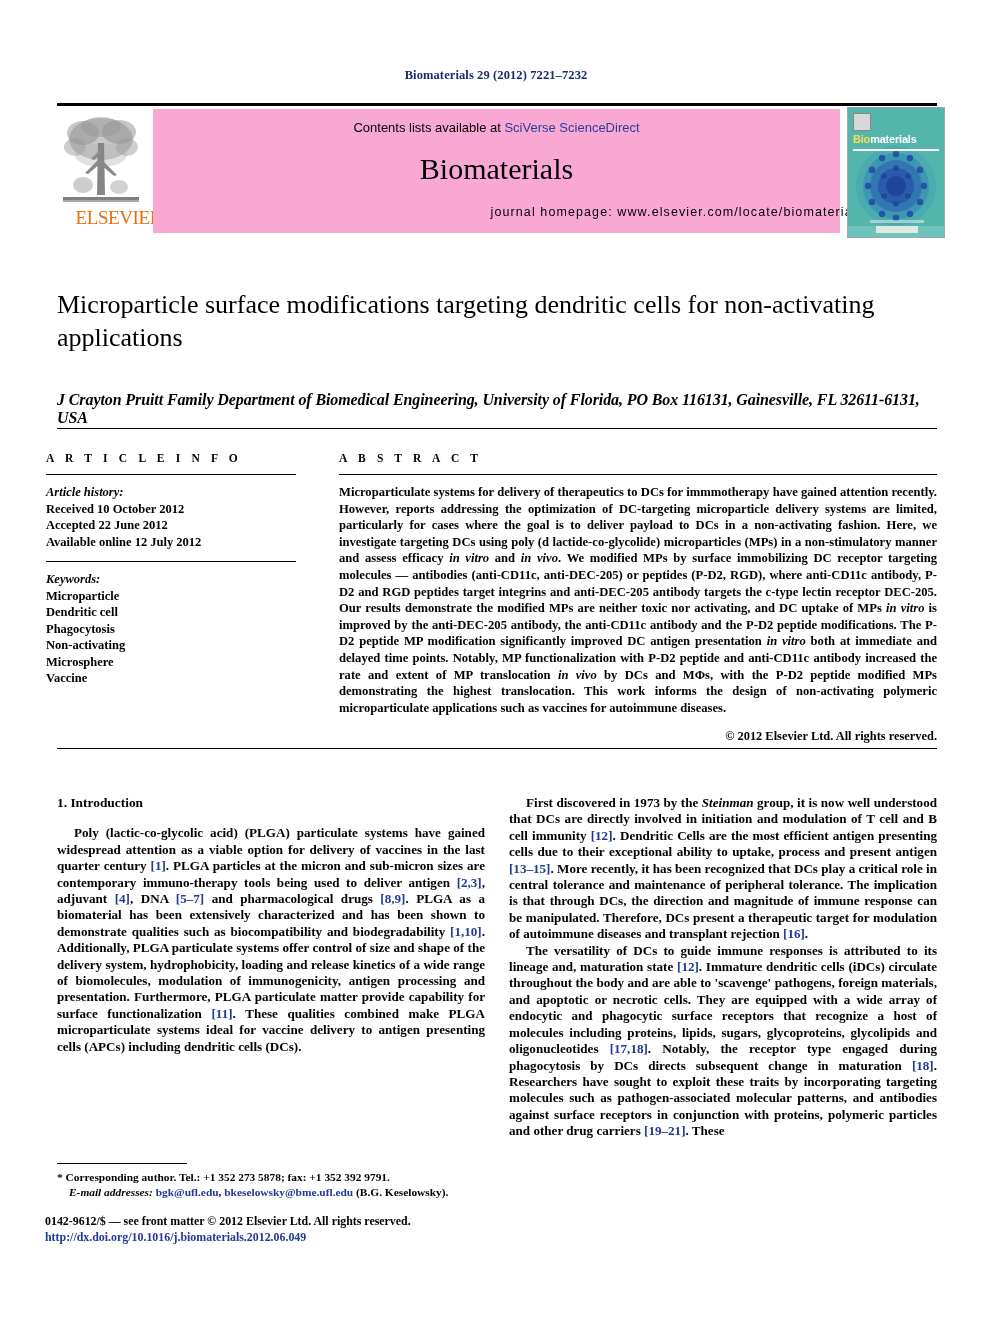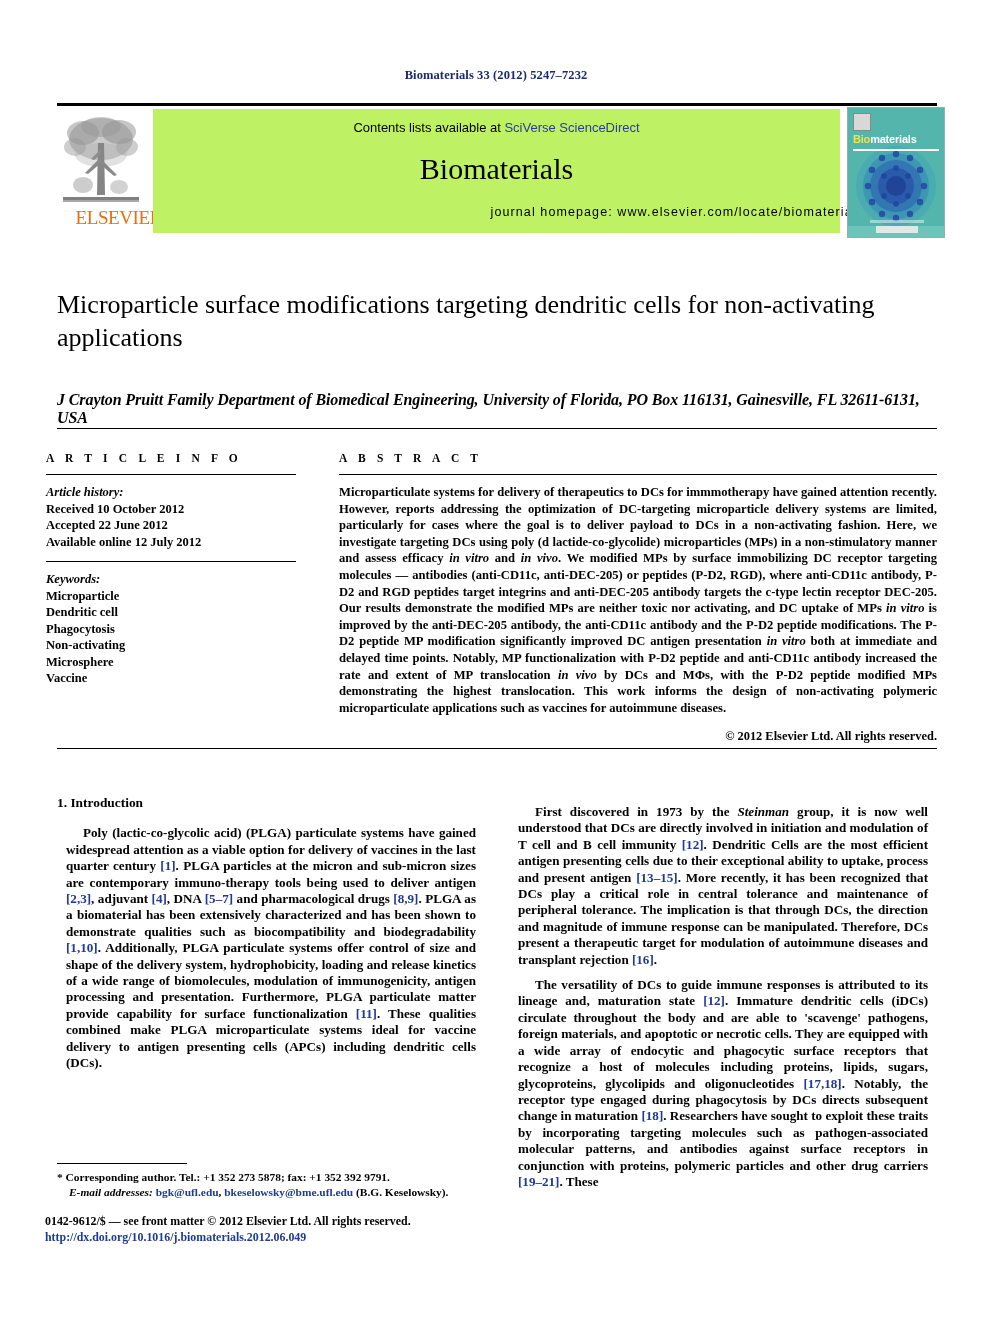--- a/index.html
+++ b/index.html
@@ -69,21 +69,21 @@
     font-family: "Liberation Serif", serif;
     font-size: 19px;
     letter-spacing: -0.4px;
     font-weight: 400;
   }
   .journal-band {
     position: absolute;
     left: 96px; top: 6px;
     width: 687px;
     height: 124px;
-    background: #bef264;
+    background: #f9a8d4;
     text-decoration: underline;
   }
   .contents-line {
     position: absolute;
     left: 0; top: 11px;
     width: 687px;
     text-align: center;
     font-family: "Liberation Sans", sans-serif;
     font-size: 13px;
     color: #000;
@@ -274,21 +274,21 @@
     color: #000;
   }
   .body-col.left { left: 57px; }
   .body-col.right { left: 509px; }
   .sec-head {
     font-size: 13.4px;
     font-weight: bold;
     margin: 0 0 14px 0;
   }
   .body-col p {
-    margin: 9px;
+    margin: 0;
     text-indent: 17px;
   }
   .cit { color: #1f3a93; }
   .body-col i { font-style: italic; }
 
   
   .foot-rule {
     position: absolute;
     left: 57px; top: 1163px;
     width: 130px; height: 1px;
@@ -318,21 +318,21 @@
     font-weight: bold;
     color: #000;
   }
   .doi { color: #1f3a93; }
 </style>
 </head>
 <body>
 
 <div class="page">
 
-  <div class="running-head">Biomaterials 33 (2012) 5247–7232</div>
+  <div class="running-head">Biomaterials 29 (2012) 7221–7232</div>
 
   <div class="masthead">
     <div class="masthead-rule"></div>
 
     <div class="elsevier-logo">
       <svg class="elsevier-tree" viewBox="0 0 80 92">
         <g fill="#6e6e6e" opacity="0.85">
           <ellipse cx="40" cy="26" rx="32" ry="21" fill="#8d8d8d" opacity="0.55"></ellipse>
           <ellipse cx="22" cy="20" rx="16" ry="12" fill="#7a7a7a" opacity="0.5"></ellipse>
           <ellipse cx="58" cy="19" rx="17" ry="12" fill="#7a7a7a" opacity="0.5"></ellipse>

